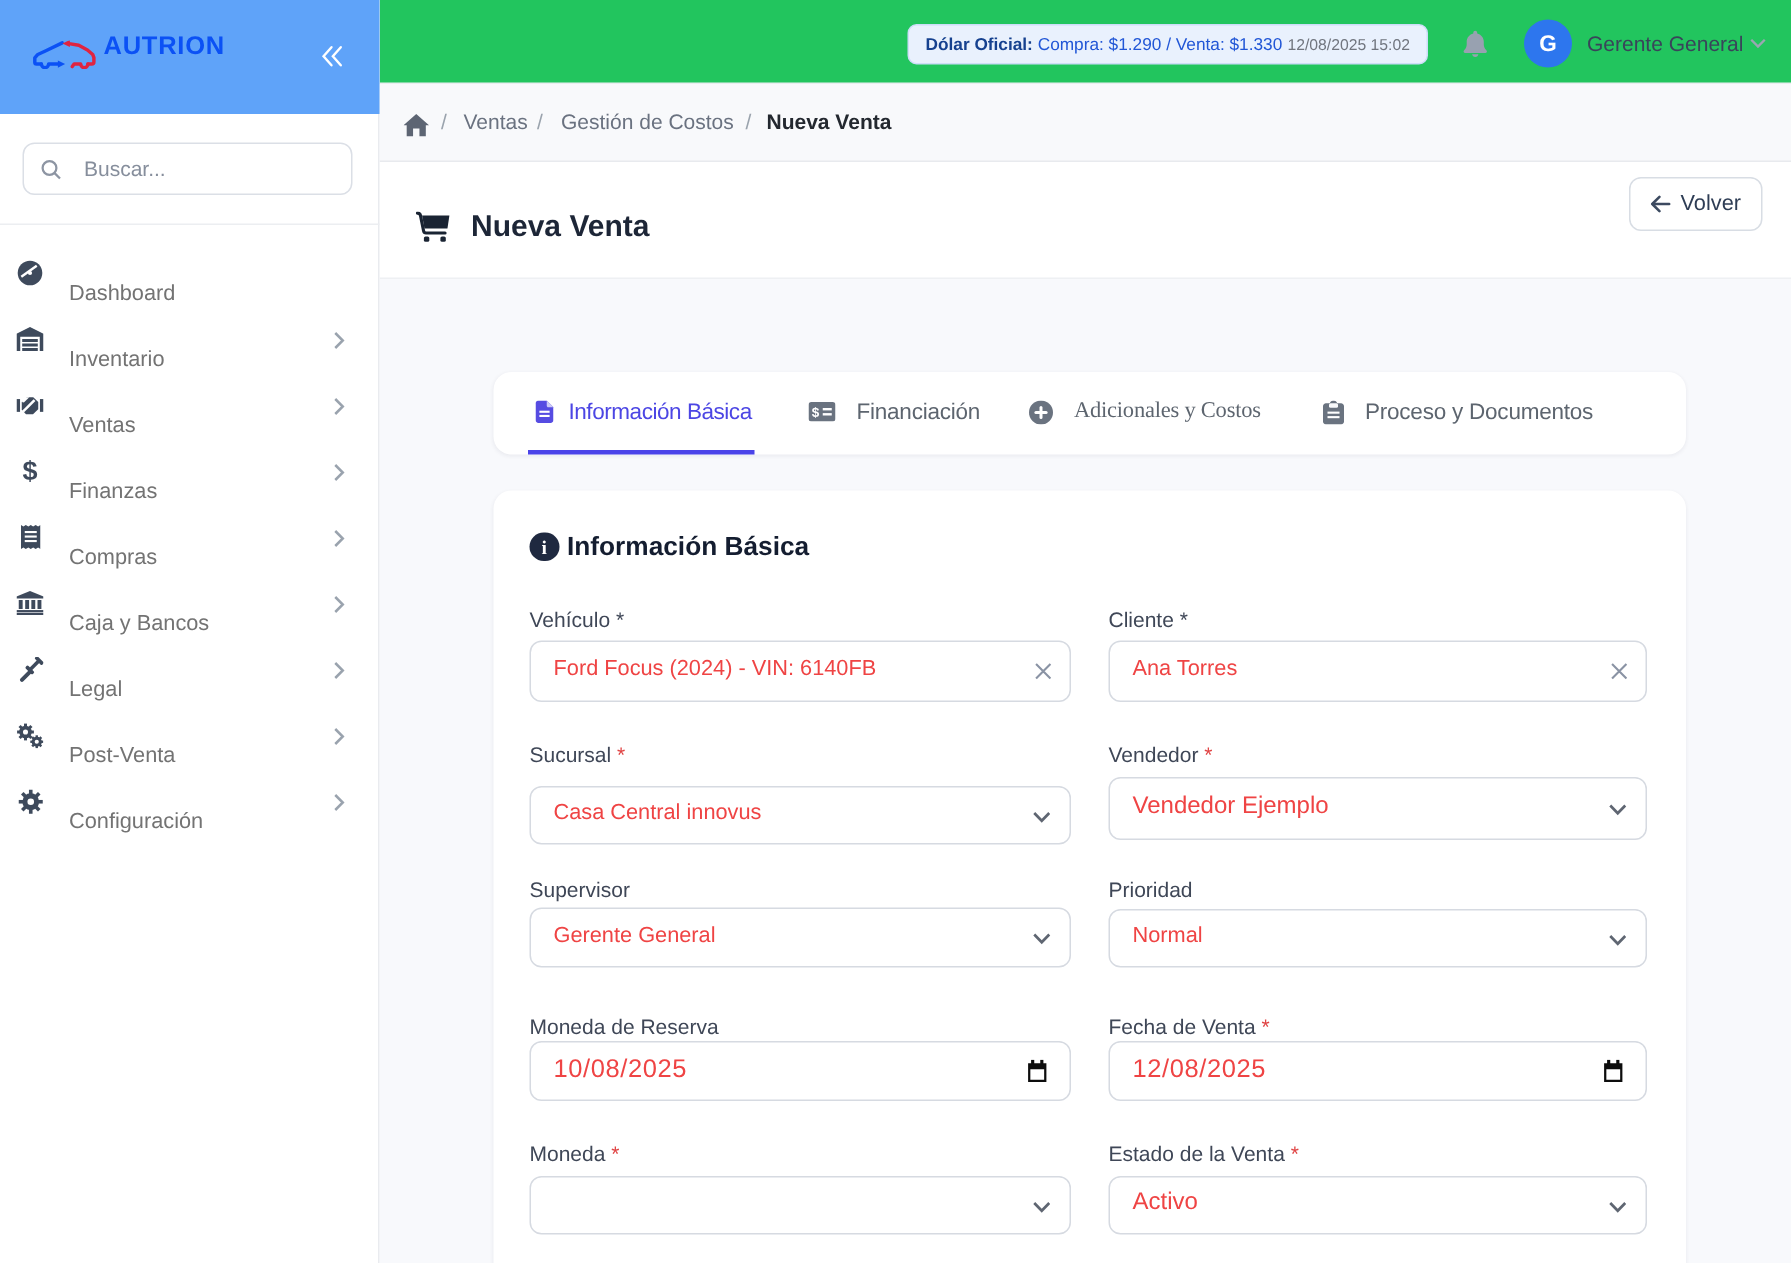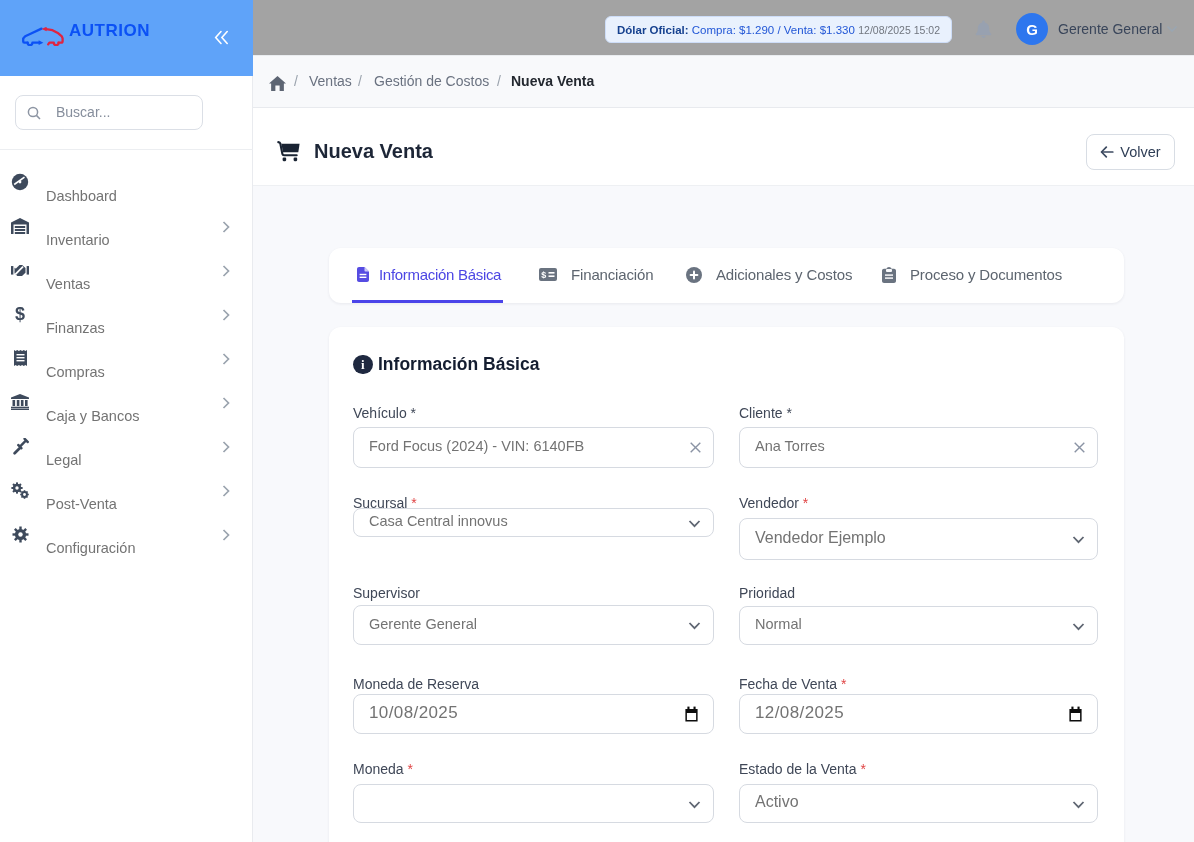--- a/index.html
+++ b/index.html
@@ -4,75 +4,75 @@
 <style>
 * { margin:0; padding:0; box-sizing:border-box; }
 html,body { width:1194px; height:842px; overflow:hidden; }
 body { font-family:"Liberation Sans", sans-serif; background:#f8f9fc; position:relative; }
 
 
 #sidebar { position:absolute; left:0; top:0; width:253px; height:842px; background:#ffffff; border-right:1px solid #e9ebef; z-index:5; }
 #logo { position:absolute; left:0; top:0; width:253px; height:76px; background:#5fa3f9; }
 #logo .brand { position:absolute; left:69px; top:21px; font-size:17px; font-weight:700; letter-spacing:0.5px; color:#0b51f5; }
 #collapse { position:absolute; left:214px; top:30px; }
-#search { position:absolute; left:15px; top:95px; width:188px; height:35px; border:1px solid #dbdfe6; border-radius:8px; background:#fff; }
+#search { position:absolute; left:15px; top:95px; width:220px; height:35px; border:1px solid #dbdfe6; border-radius:8px; background:#fff; }
 #search .ph { position:absolute; left:40px; top:8px; font-size:14px; color:#868e9c; }
 #search svg { position:absolute; left:11px; top:10px; }
 #sidediv { position:absolute; left:0; top:149px; width:253px; border-top:1px solid #eceef1; }
 .mitem { position:absolute; left:0; width:253px; height:44px; }
 .mitem .mico { position:absolute; left:11px; top:13px; width:18px; height:18px; display:flex; align-items:center; justify-content:center; }
 .mitem .mtxt { position:absolute; left:46px; top:28px; font-size:14.5px; color:#737373; font-weight:500; }
 .mitem .mchev { position:absolute; left:222px; top:17px; }
 #sfoot { position:absolute; left:0; top:781px; width:252px; border-top:1px solid #e9ebef; text-align:center; padding-top:18px; font-size:12.5px; color:#8b93a2; line-height:16px; }
 
 
-#topbar { position:absolute; left:253px; top:0; width:941px; height:56px; background:#a3a3a3; border-bottom:1px solid #eaedf0; z-index:4; }
+#topbar { position:absolute; left:253px; top:0; width:941px; height:56px; background:#22c55e; border-bottom:1px solid #eaedf0; z-index:4; }
 #badge { position:absolute; left:352px; top:16px; width:347px; height:27px; background:#e9f1fd; border:1px solid #cdddf8; border-radius:6px; padding:0 11px; display:flex; align-items:center; font-size:11.5px; white-space:nowrap; }
 #badge b { color:#16418f; font-weight:700; }
 #badge .bm { color:#2156d6; }
 #badge .bd { color:#71767f; font-size:10.5px; margin-left:auto; }
 #bell { position:absolute; left:722px; top:20px; }
 #avatar { position:absolute; left:763px; top:13px; width:32px; height:32px; border-radius:50%; background:#2d76ee; color:#fff; font-size:15px; font-weight:700; display:flex; align-items:center; justify-content:center; }
 #uname { position:absolute; left:805px; top:21px; font-size:14px; color:#39455a; font-weight:500; }
 #ucaret { position:absolute; left:913px; top:25px; }
 
 
 #crumb { position:absolute; left:253px; top:56px; width:941px; height:52px; background:#f8f9fb; border-bottom:1px solid #e8eaee; }
 #crumb .c { position:absolute; top:17px; font-size:14px; }
 #crumb .sep { color:#9aa3ad; }
 #crumb .lnk { color:#6a7280; }
 #crumb .cur { color:#23282f; font-weight:600; }
 
 
 #titlebar { position:absolute; left:253px; top:108px; width:941px; height:78px; background:#fff; border-bottom:1px solid #eef0f3; }
 #titlebar h1 { position:absolute; left:61px; top:32px; font-size:20px; font-weight:700; color:#1d2637; }
 #cart { position:absolute; left:24px; top:33px; }
-#volver { position:absolute; left:833px; top:26px; width:89px; height:36px; background:#fff; border:1px solid #d8dde4; border-radius:8px; display:flex; align-items:center; justify-content:center; font-size:14.5px; color:#2e3d55; font-weight:500; }
+#volver { position:absolute; left:833px; top:10px; width:89px; height:36px; background:#fff; border:1px solid #d8dde4; border-radius:8px; display:flex; align-items:center; justify-content:center; font-size:14.5px; color:#2e3d55; font-weight:500; }
 
 
 #content { position:absolute; left:253px; top:186px; width:941px; height:656px; background:#f8f9fc; }
 .card { position:absolute; background:#fff; border-radius:12px; box-shadow:0 1px 3px rgba(25,35,60,0.07); }
 #tabs { left:76px; top:62px; width:795px; height:55px; }
 .tab { position:absolute; top:0; height:53px; display:flex; align-items:center; }
 .tab .ttxt { font-size:15px; letter-spacing:-0.15px; }
 #tab1 { left:28px; }
 #tab1 .ttxt { color:#4c46e4; font-weight:500; margin-left:10px; letter-spacing:-0.3px; }
 #tab2 { left:210px; }
-#tab3 { left:357px; }
+#tab3 { left:357px;font-family:Liberation Serif, serif; }
 #tab4 { left:553px; }
 .tab.inact .ttxt { color:#5d656f; font-weight:400; margin-left:14px; }
 #underline { position:absolute; left:23px; top:52px; width:151px; height:3px; background:#4b44e9; }
 #form { left:76px; top:141px; width:795px; height:620px; }
 #fhead { position:absolute; left:24px; top:27px; display:flex; align-items:center; }
 #fhead .fico { width:19.5px; height:19.5px; border-radius:50%; background:#1f2940; color:#fff; display:flex; align-items:center; justify-content:center; font-size:13px; font-weight:700; font-family:"Liberation Serif",serif; }
 #fhead .ftxt { margin-left:5.5px; font-size:17.5px; font-weight:700; color:#141d30; }
 .lbl { position:absolute; font-size:14px; color:#3f4757; }
 .lbl .red { color:#e04444; }
 .fld { position:absolute; background:#fff; border:1px solid #d6dae1; border-radius:8px; display:flex; align-items:center; }
-.fld .ftx { margin-left:15px; font-size:15px; color:#737373; position:relative; top:-1.5px; }
+.fld .ftx { margin-left:15px; font-size:15px; color:#ef4444; position:relative; top:-1.5px; }
 .col1 { left:24px; width:361px; }
 .col2 { left:410px; width:359px; }
 .clearx { position:absolute; right:12.5px; top:50%; margin-top:-5.5px; }
 .selchev { position:absolute; right:12px; top:50%; margin-top:-3px; }
 .calico { position:absolute; right:15px; top:50%; margin-top:-8px; }
 </style>
 </head>
 <body>
 
 <div id="sidebar">
@@ -331,21 +331,21 @@
           </svg>
         </div>
         <div class="lbl col2" style="top:78px">Cliente <span style="color:#3f4757">*</span></div>
         <div class="fld col2" style="top:100px;height:41px">
           <span class="ftx" style="font-size:14.5px">Ana Torres</span>
           <svg class="clearx" width="11" height="11" viewBox="0 0 11 11" fill="none" stroke="#8a93a4" stroke-width="1.4">
             <path d="M0.7 0.7 L10.3 10.3 M10.3 0.7 L0.7 10.3"></path>
           </svg>
         </div>
         <div class="lbl col1" style="top:168px">Sucursal <span class="red">*</span></div>
-        <div class="fld col1" style="top:181px;height:29px">
+        <div class="fld col1" style="top:197px;height:39px">
           <span class="ftx" style="font-size:14.5px">Casa Central innovus</span>
           <svg class="selchev" width="13" height="8" viewBox="0 0 13 8" fill="none" stroke="#5f6672" stroke-width="1.8">
             <path d="M1.5 1 L6.5 6.2 L11.5 1"></path>
           </svg>
         </div>
         <div class="lbl col2" style="top:168px">Vendedor <span class="red">*</span></div>
         <div class="fld col2" style="top:191px;height:42px">
           <span class="ftx" style="font-size:16px">Vendedor Ejemplo</span>
           <svg class="selchev" width="13" height="8" viewBox="0 0 13 8" fill="none" stroke="#5f6672" stroke-width="1.8">
             <path d="M1.5 1 L6.5 6.2 L11.5 1"></path>

